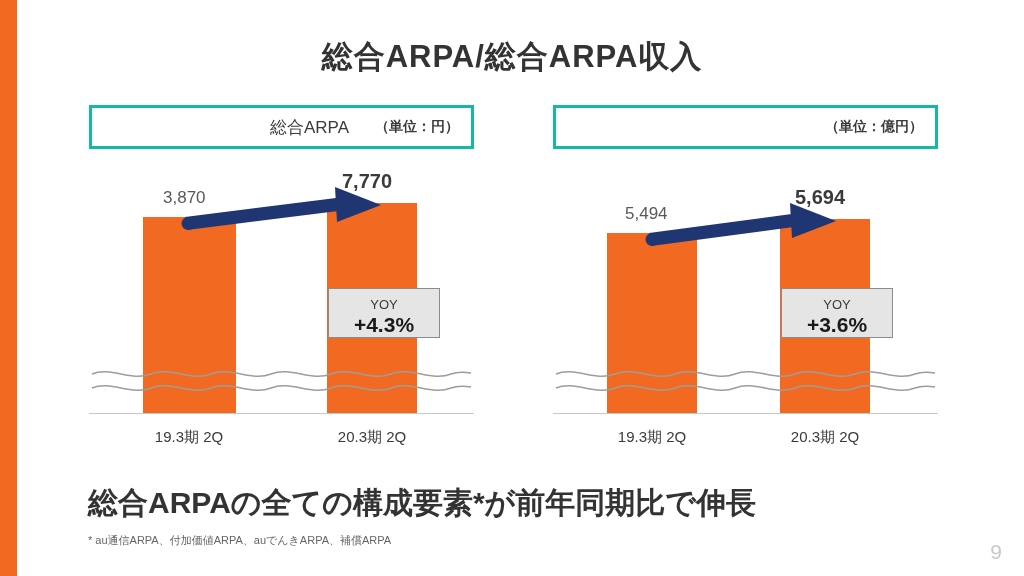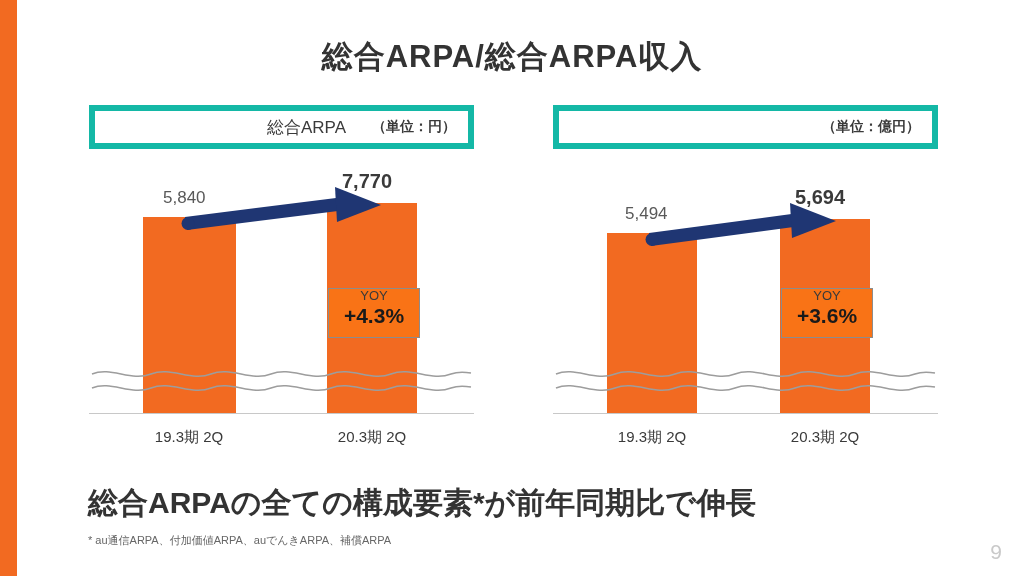--- a/index.html
+++ b/index.html
@@ -38,21 +38,21 @@
     font-size: 31px;
     font-weight: bold;
     color: #333333;
     letter-spacing: 1px;
     white-space: nowrap;
   }
   
   .panel-header {
     position: absolute;
     box-sizing: border-box;
-    border: 6px solid #14b8a6;
+    border: 3px solid #14b8a6;
     background: #ffffff;
     height: 44px;
     display: flex;
     align-items: center;
     justify-content: flex-end;
     padding-right: 12px;
   }
   .panel-header .ph-title {
     font-size: 17px;
     color: #3A3A3A;
@@ -122,28 +122,28 @@
     left: 0;
     top: 0;
     width: 385px;
     height: 255px;
     pointer-events: none;
   }
   
   .yoy-box {
     position: absolute;
     box-sizing: border-box;
-    width: 92px;
+    width: 112px;
     height: 50px;
-    background: #f97316;
+    background: #e5e5e5;
     border: 1px solid #8C8C8C;
     display: flex;
     flex-direction: column;
     align-items: center;
-    justify-content: flex-start;
+    justify-content: flex-end;
   }
   .yoy-label {
     font-size: 13px;
     color: #3A3A3A;
     line-height: 1.1;
   }
   .yoy-value {
     font-size: 21px;
     font-weight: bold;
     color: #1A1A1A;
@@ -210,21 +210,21 @@
   <div class="panel-header" id="panel-header-right">
     <span class="ph-unit">（単位：億円）</span>
   </div>
 
   <div class="chart" id="chart-left">
     <div class="plot">
 
       <div class="bar" style="left:54px; width:93px; height:196px;"></div>
       <div class="bar" style="left:238px; width:90px; height:210px;"></div>
 
-      <div class="bar-value" style="left:74px; top:28px;">5,840</div>
+      <div class="bar-value" style="left:74px; top:28px;">3,870</div>
       <div class="bar-value highlight" style="left:253px; top:10px;">7,770</div>
 
       <svg class="wave-overlay" viewBox="0 0 385 40" preserveAspectRatio="none">
         <path d="M3,14 C22,6 42,22 62,14 C82,6 102,22 122,14 C142,6 162,22 182,14 C202,6 222,22 242,14 C262,6 282,22 302,14 C322,6 342,22 362,14 C370,11 376,12 382,13" fill="none" stroke="#9D9D9D" stroke-width="1.6"></path>
         <path d="M3,28 C22,20 42,36 62,28 C82,20 102,36 122,28 C142,20 162,36 182,28 C202,20 222,36 242,28 C262,20 282,36 302,28 C322,20 342,36 362,28 C370,25 376,26 382,27" fill="none" stroke="#9D9D9D" stroke-width="1.6"></path>
       </svg>
 
       <svg class="arrow-overlay" viewBox="0 0 385 255" preserveAspectRatio="none">
         <g fill="#1F3673">
           <path d="M96,57 L255,37 L257,50 L98,70 Z"></path>

